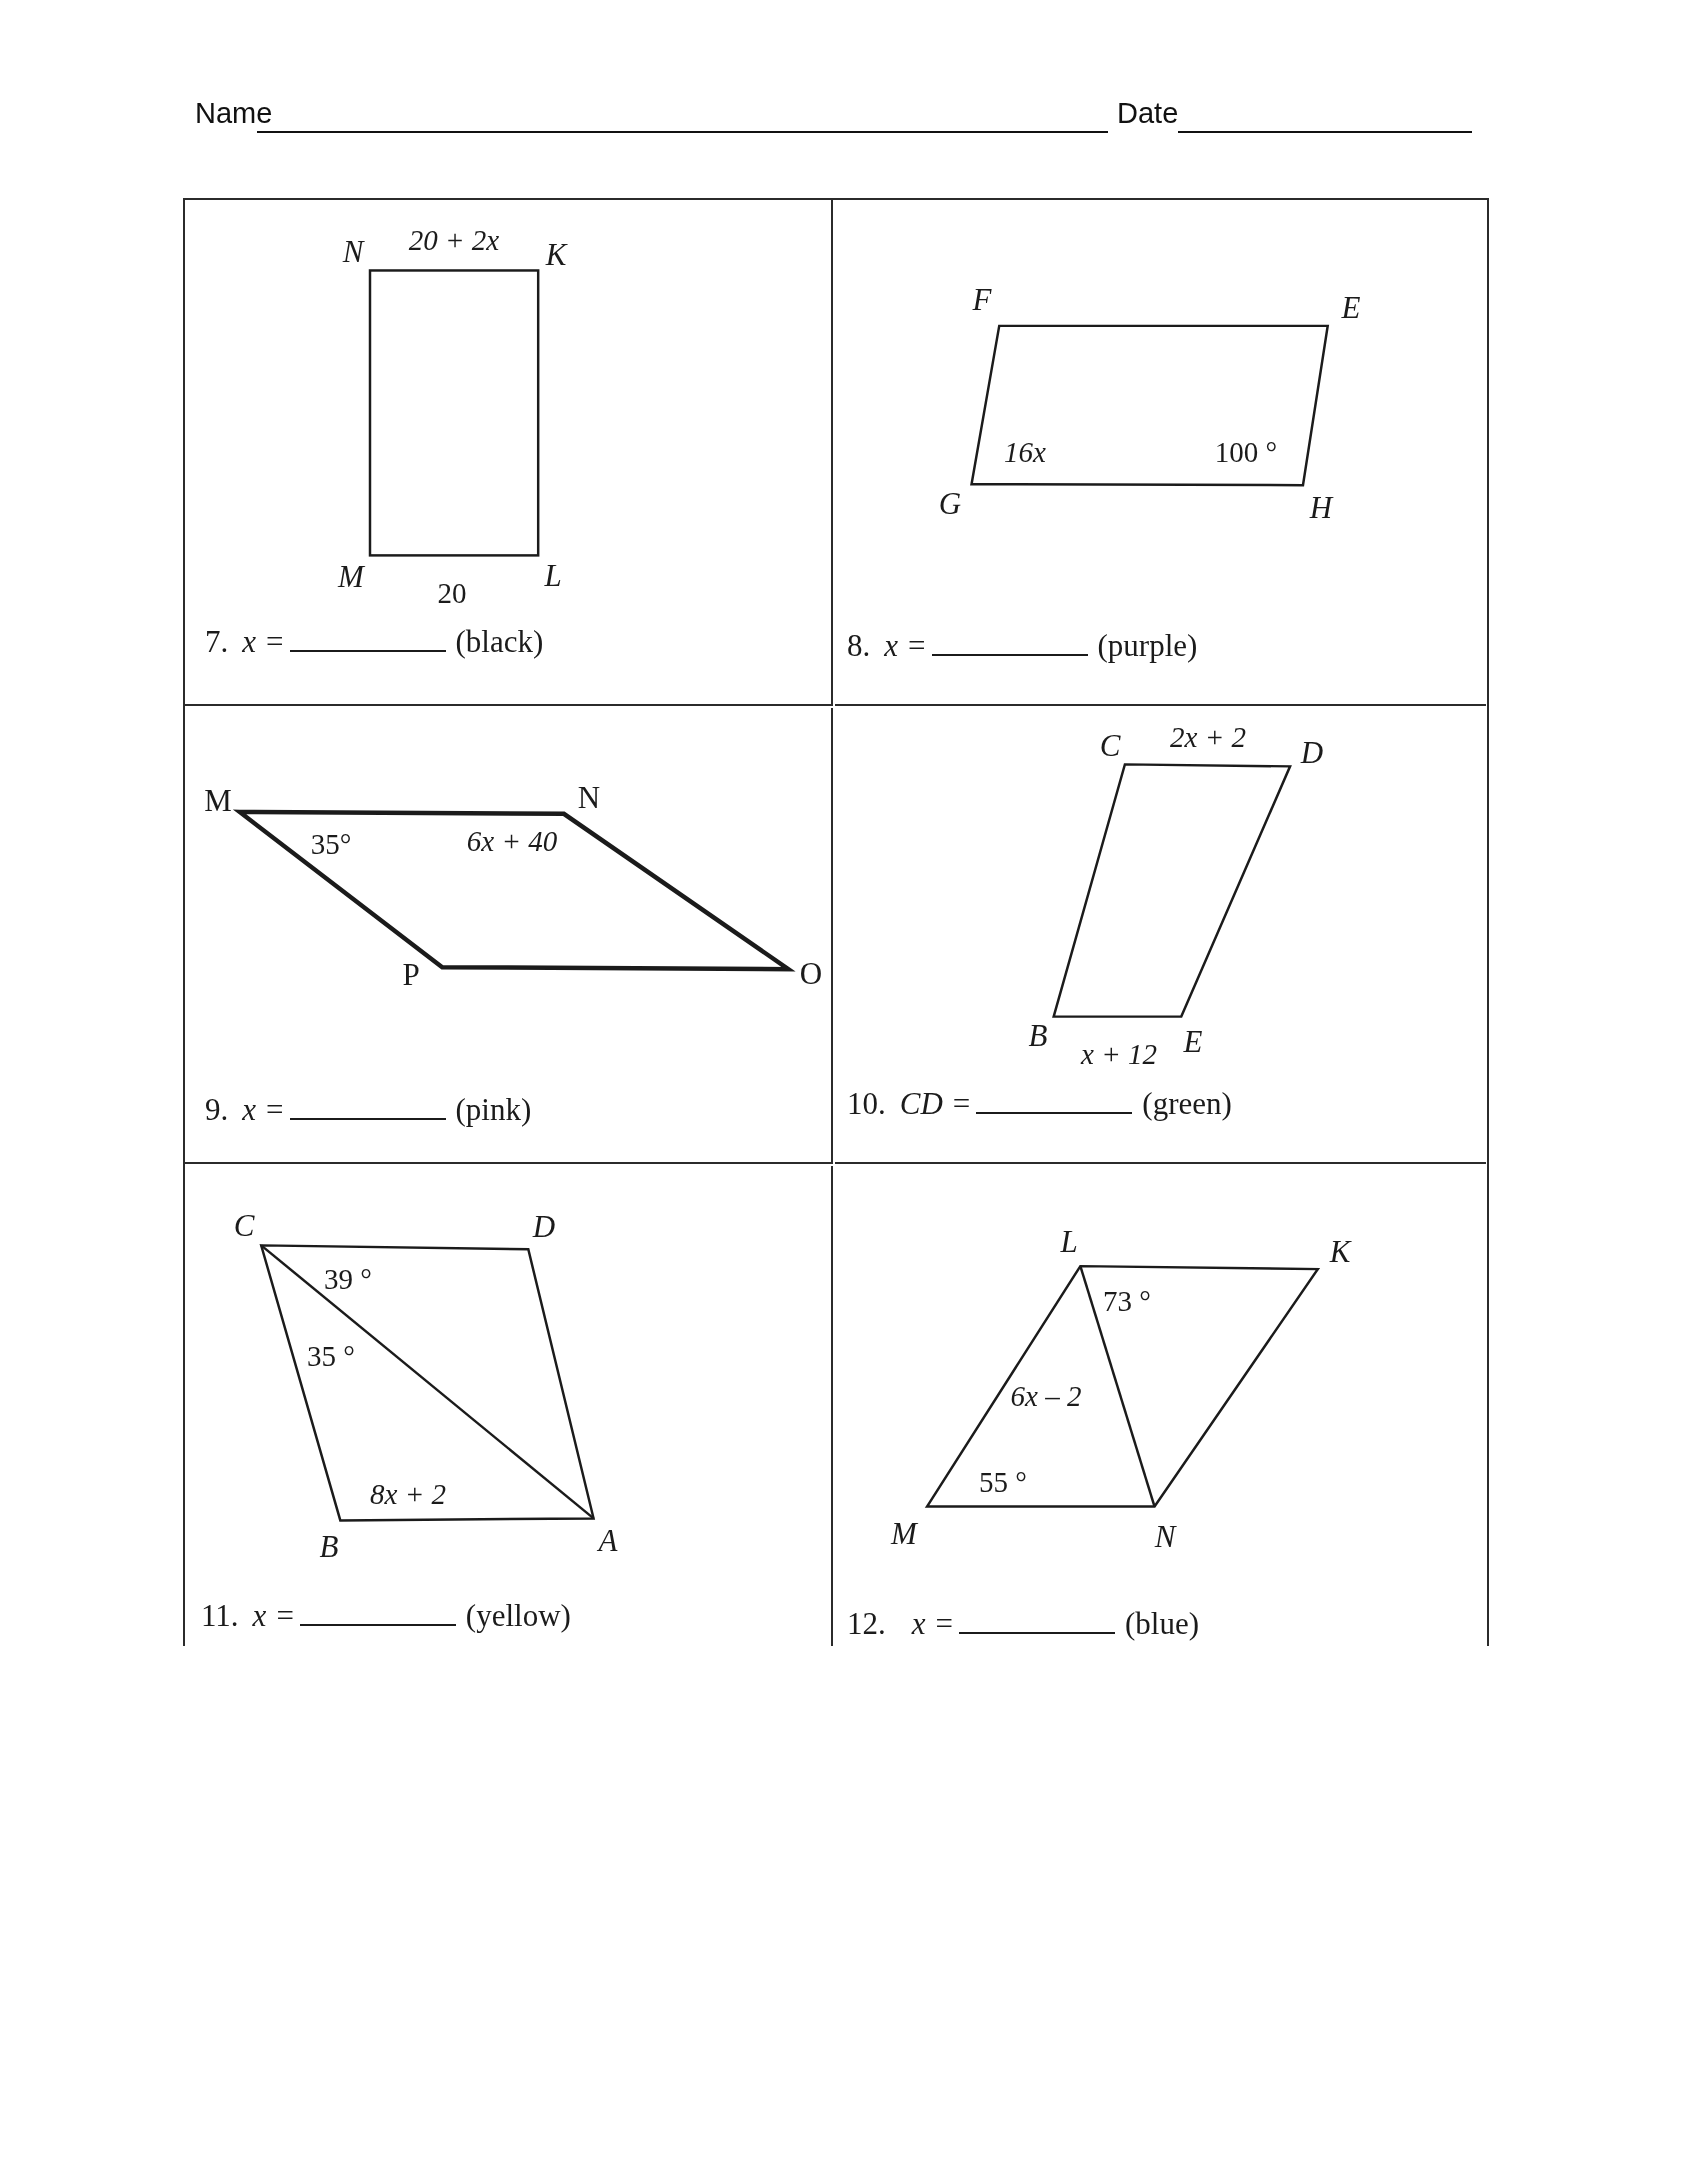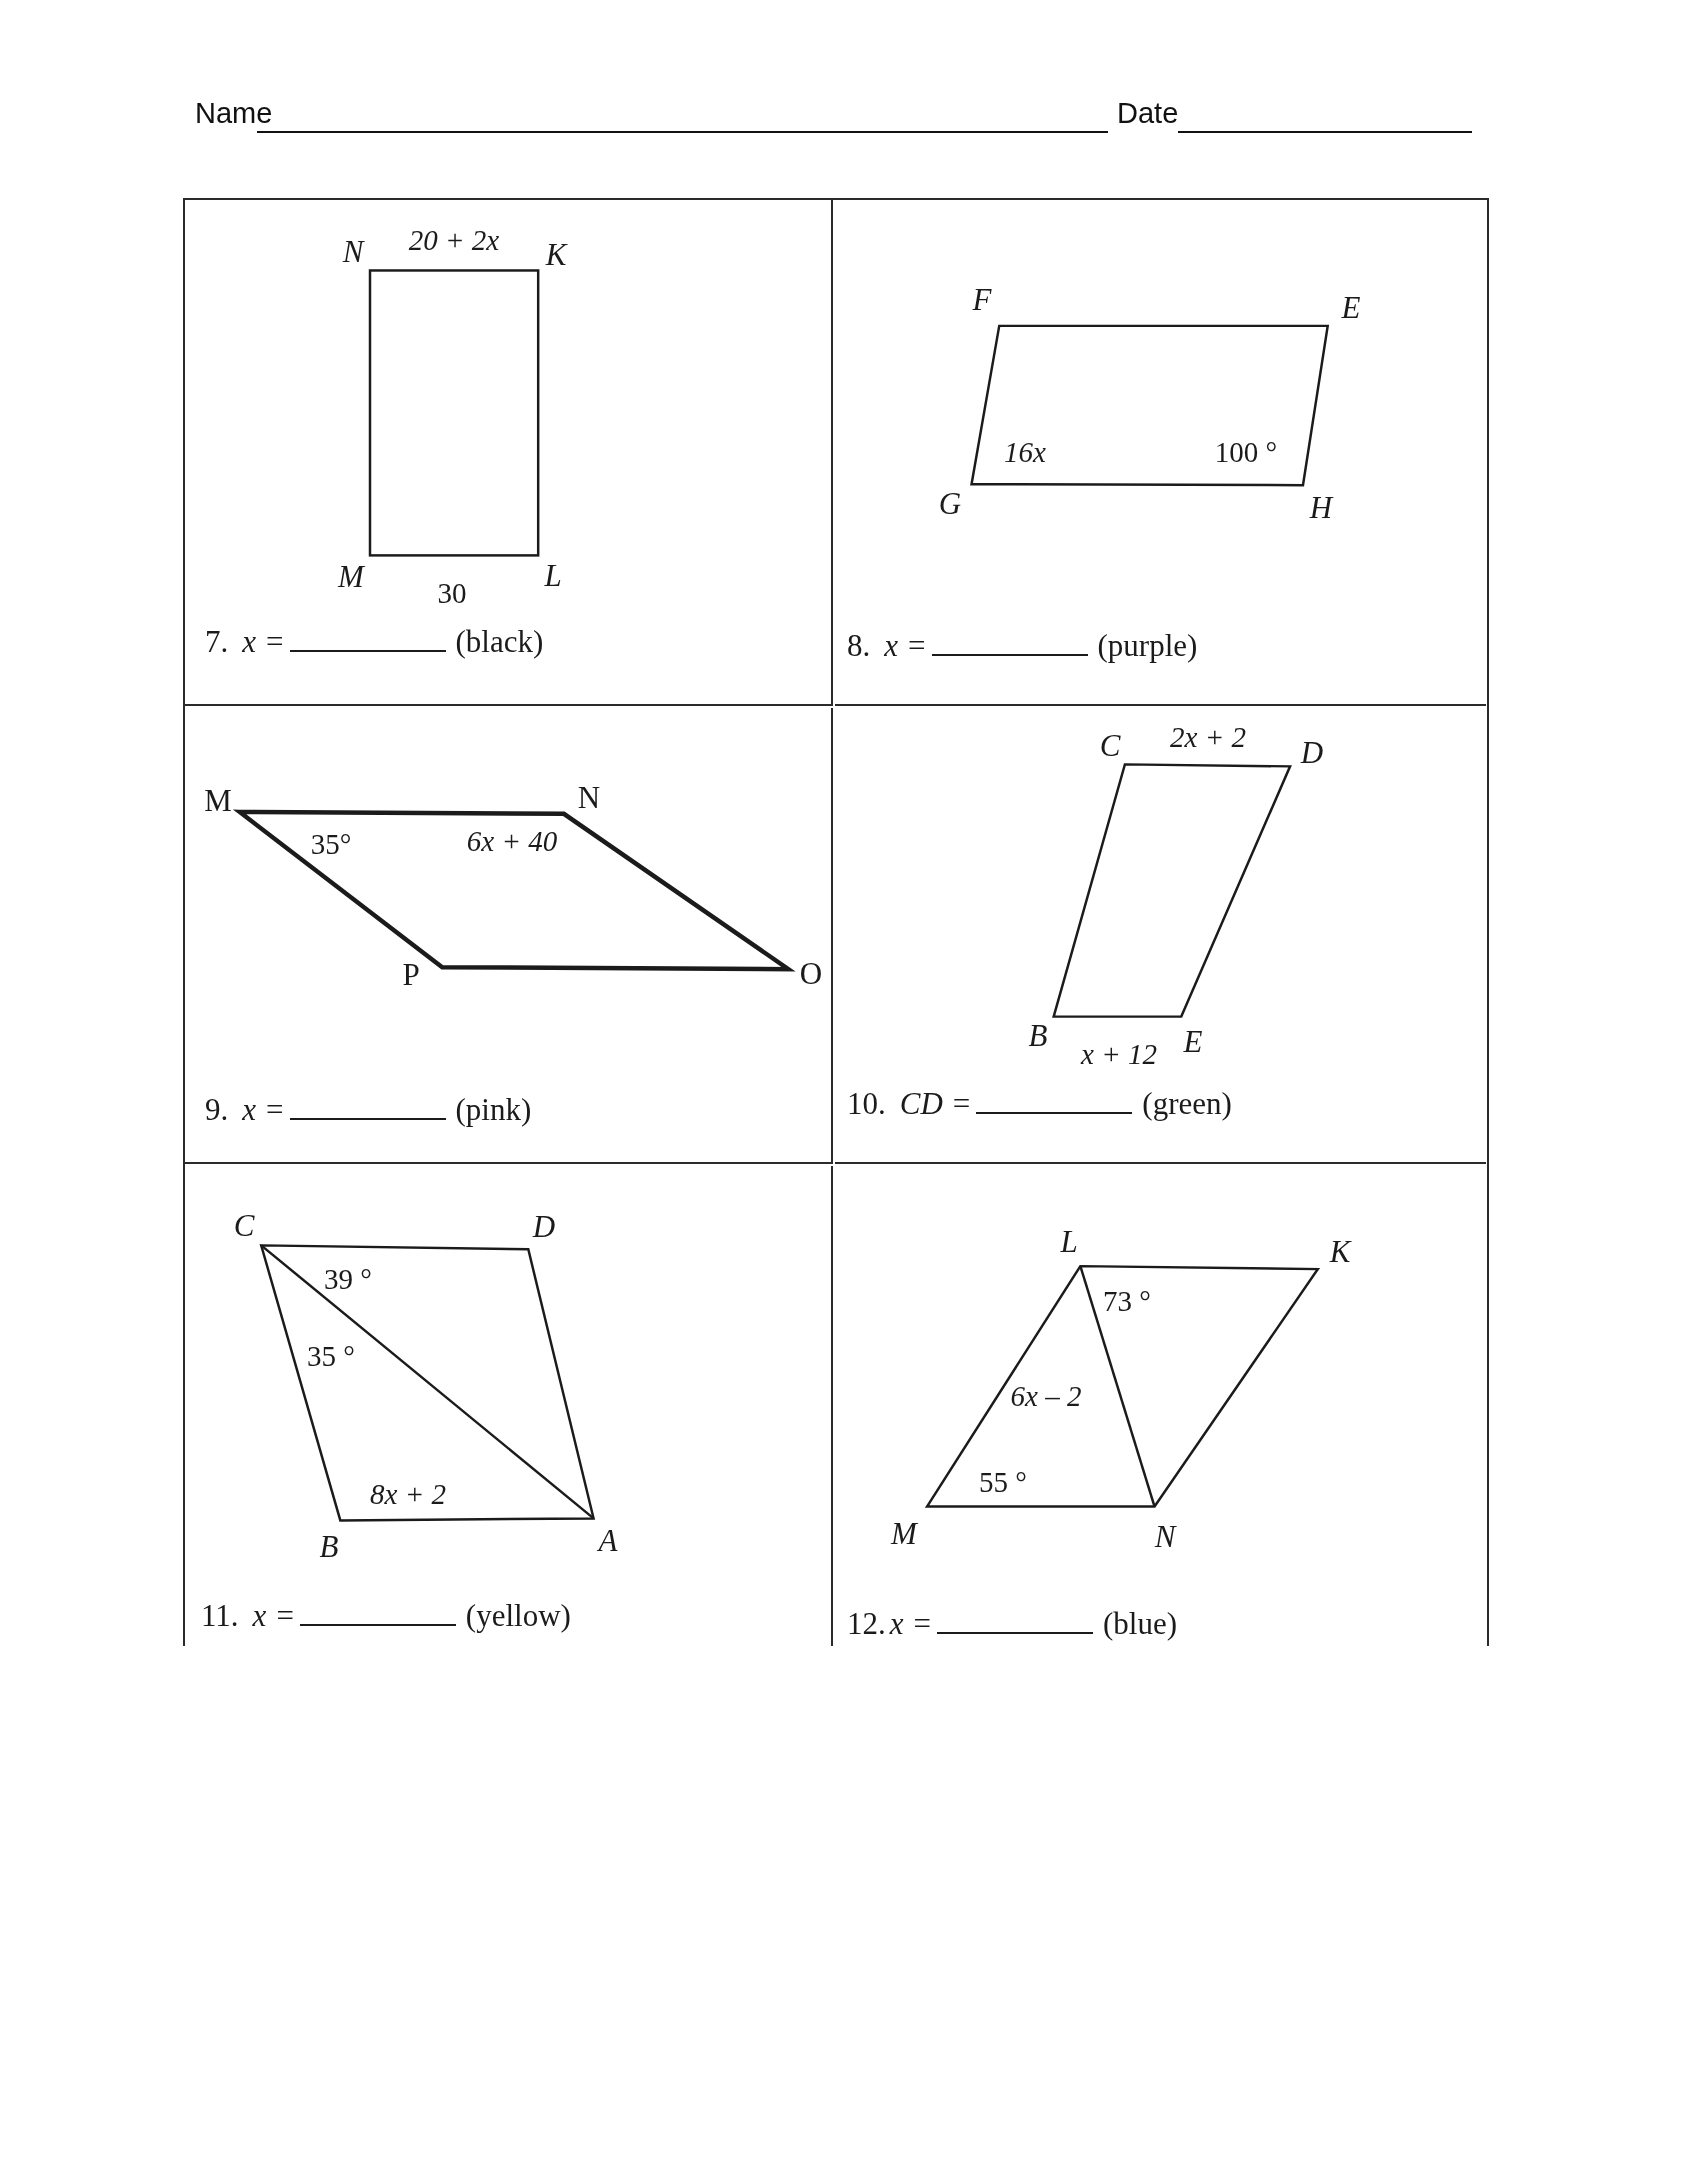--- a/index.html
+++ b/index.html
@@ -46,21 +46,21 @@
   <div class="table">
 
     <div class="cell c-r1c1">
       <svg class="fig" width="648" height="506" viewBox="0 0 655 511">
         <rect x="187" y="71" width="170" height="288" stroke-width="2.5"></rect>
       </svg>
       <div class="lbl it" style="left:168px;top:51px">N</div>
       <div class="lbl it expr" style="left:269px;top:40px">20 + 2x</div>
       <div class="lbl it" style="left:371px;top:54px">K</div>
       <div class="lbl it" style="left:166px;top:376px">M</div>
-      <div class="lbl expr" style="left:267px;top:393px">30</div>
+      <div class="lbl expr" style="left:267px;top:393px">20</div>
       <div class="lbl it" style="left:368px;top:375px">L</div>
       <div class="q" style="left:20px;top:424px">
         <span class="num">7.</span>
         <span class="var">x</span>
         <span class="eq">=</span>
         <span class="blank"></span>
         <span>(black)</span>
       </div>
     </div>
 
@@ -148,21 +148,21 @@
         <line x1="248" y1="101" x2="323" y2="344" stroke-width="2.5"></line>
       </svg>
       <div class="lbl it" style="left:234px;top:75px">L</div>
       <div class="lbl it" style="left:505px;top:85px">K</div>
       <div class="lbl expr" style="left:292px;top:135px">73 °</div>
       <div class="lbl it expr" style="left:211px;top:230px">6x – 2</div>
       <div class="lbl expr" style="left:168px;top:316px">55 °</div>
       <div class="lbl it" style="left:69px;top:367px">M</div>
       <div class="lbl it" style="left:330px;top:370px">N</div>
       <div class="q" style="left:12px;top:440px">
-        <span class="num" style="margin-right:4px">12.</span>
+        <span class="num" style="margin-right:26px">12.</span>
         <span class="var">x</span>
         <span class="eq">=</span>
         <span class="blank"></span>
         <span>(blue)</span>
       </div>
     </div>
 
   </div>
 
 

